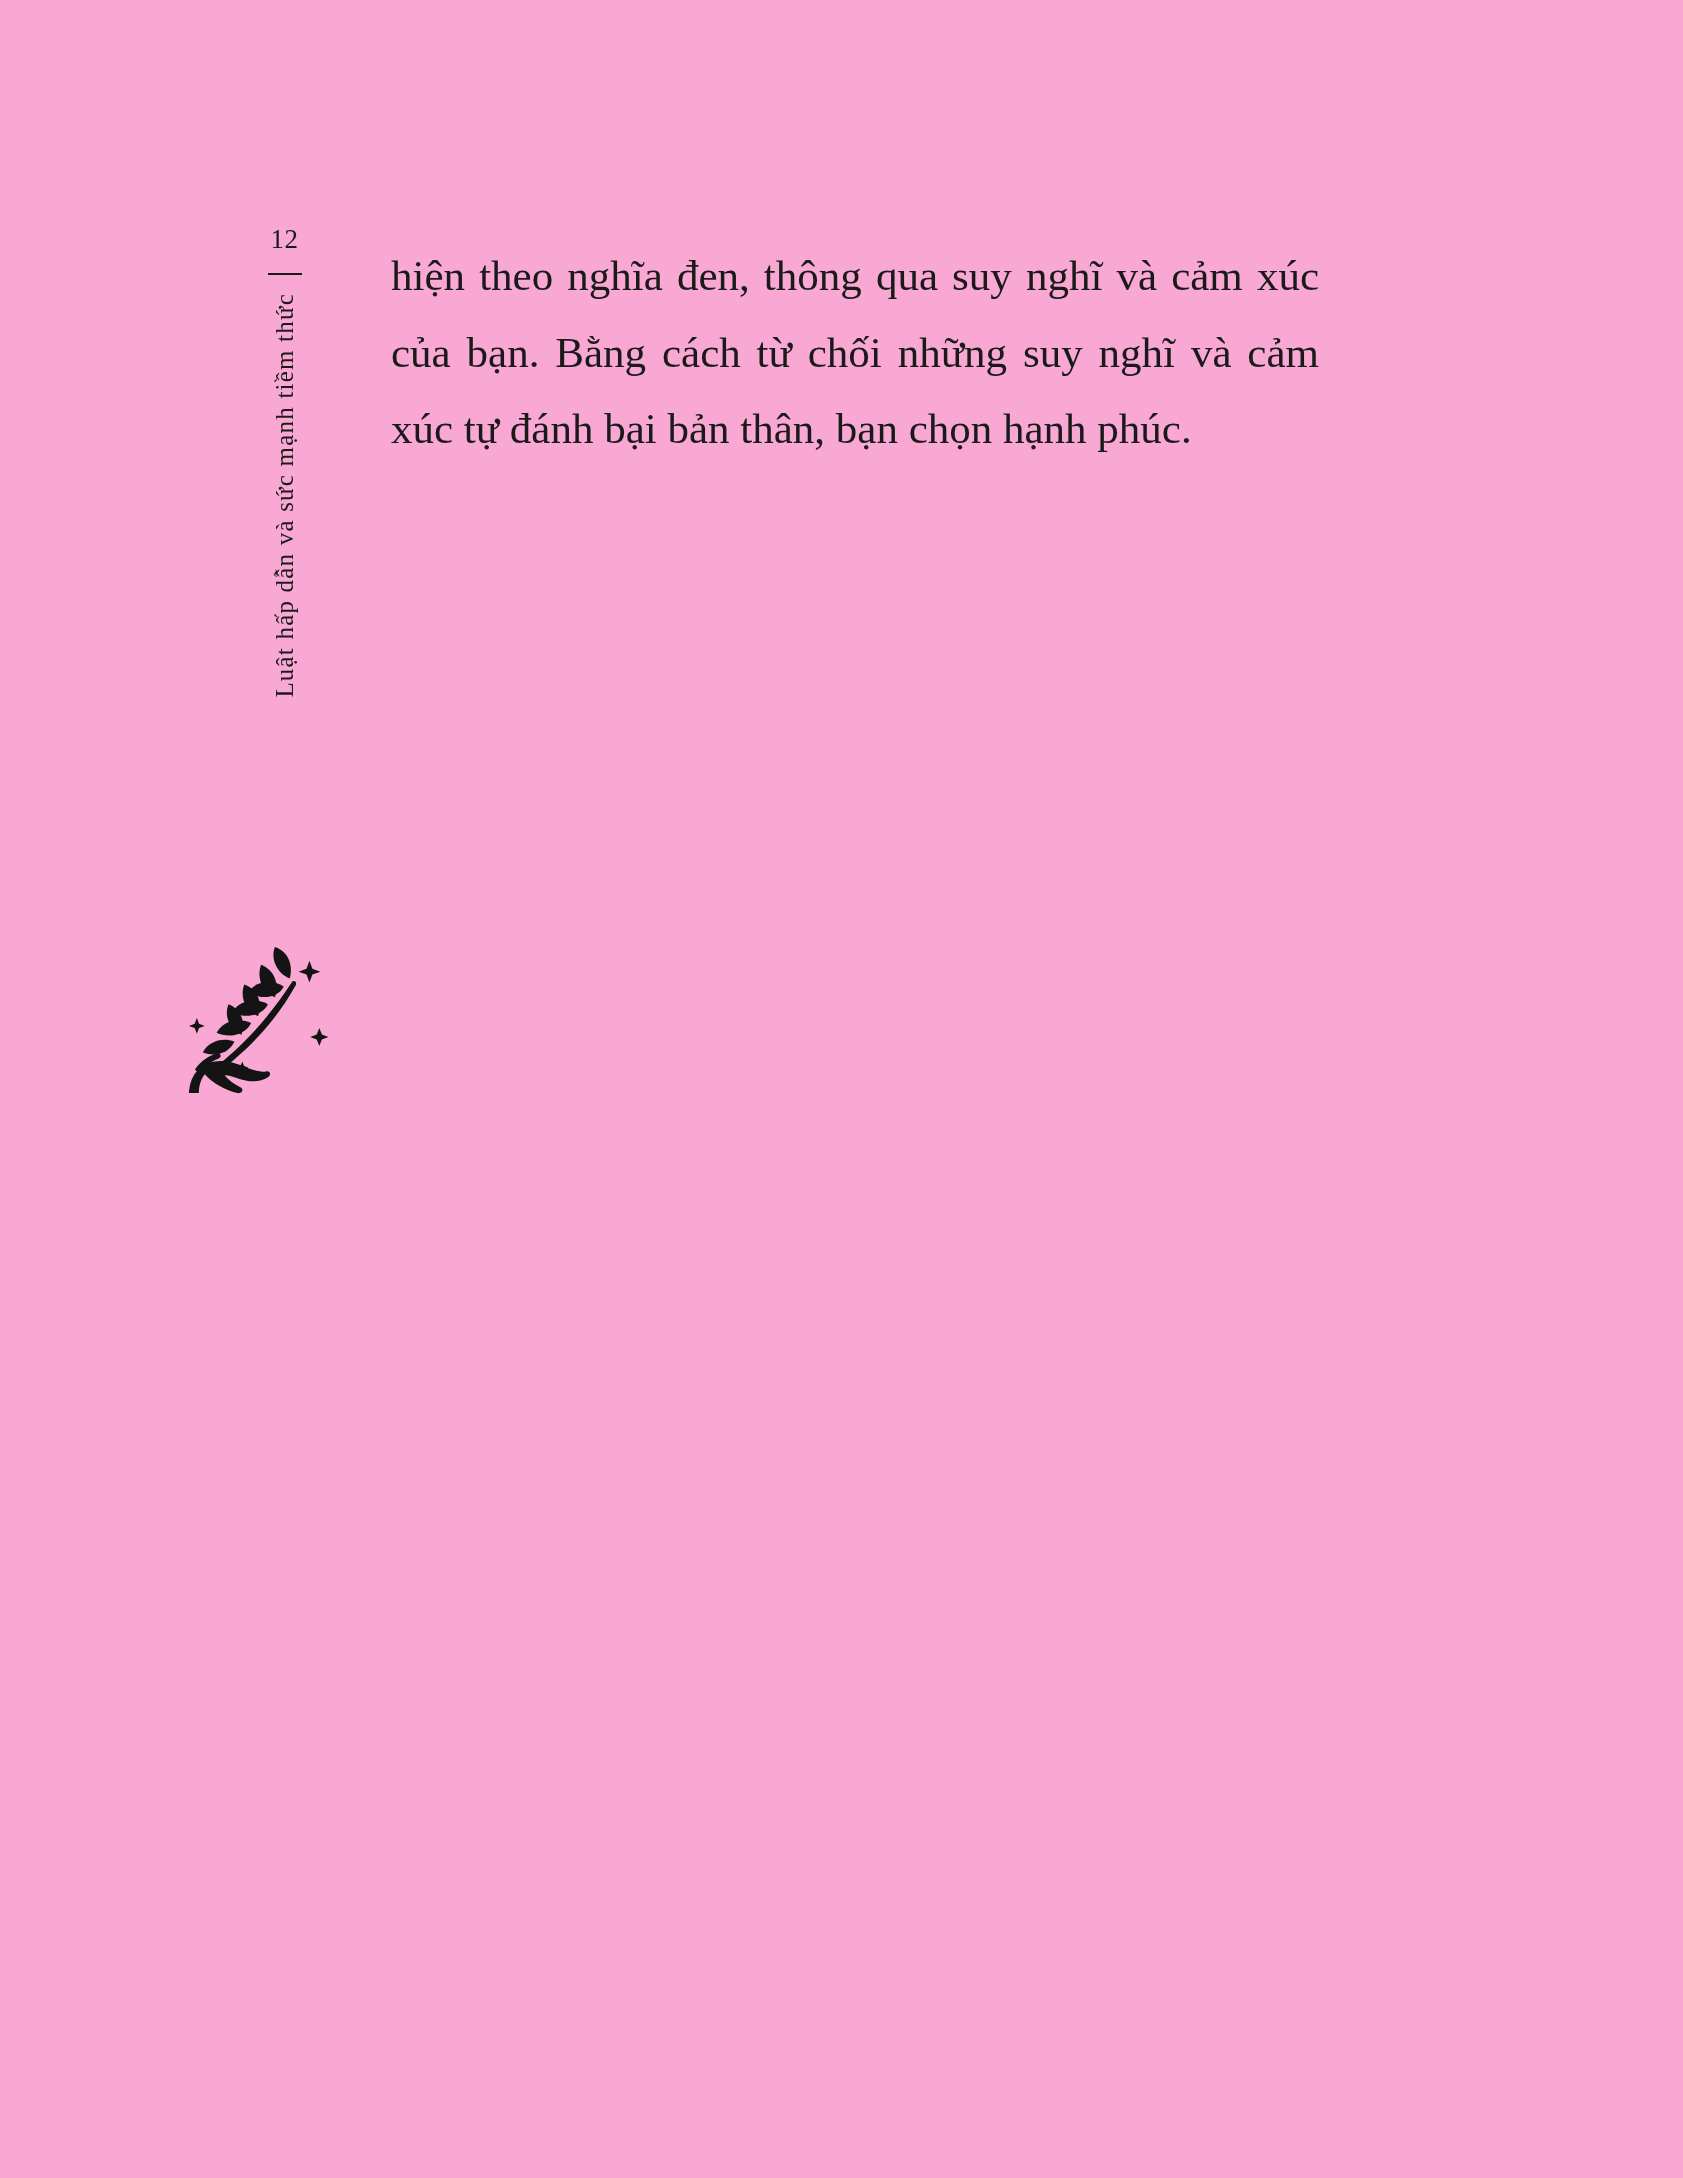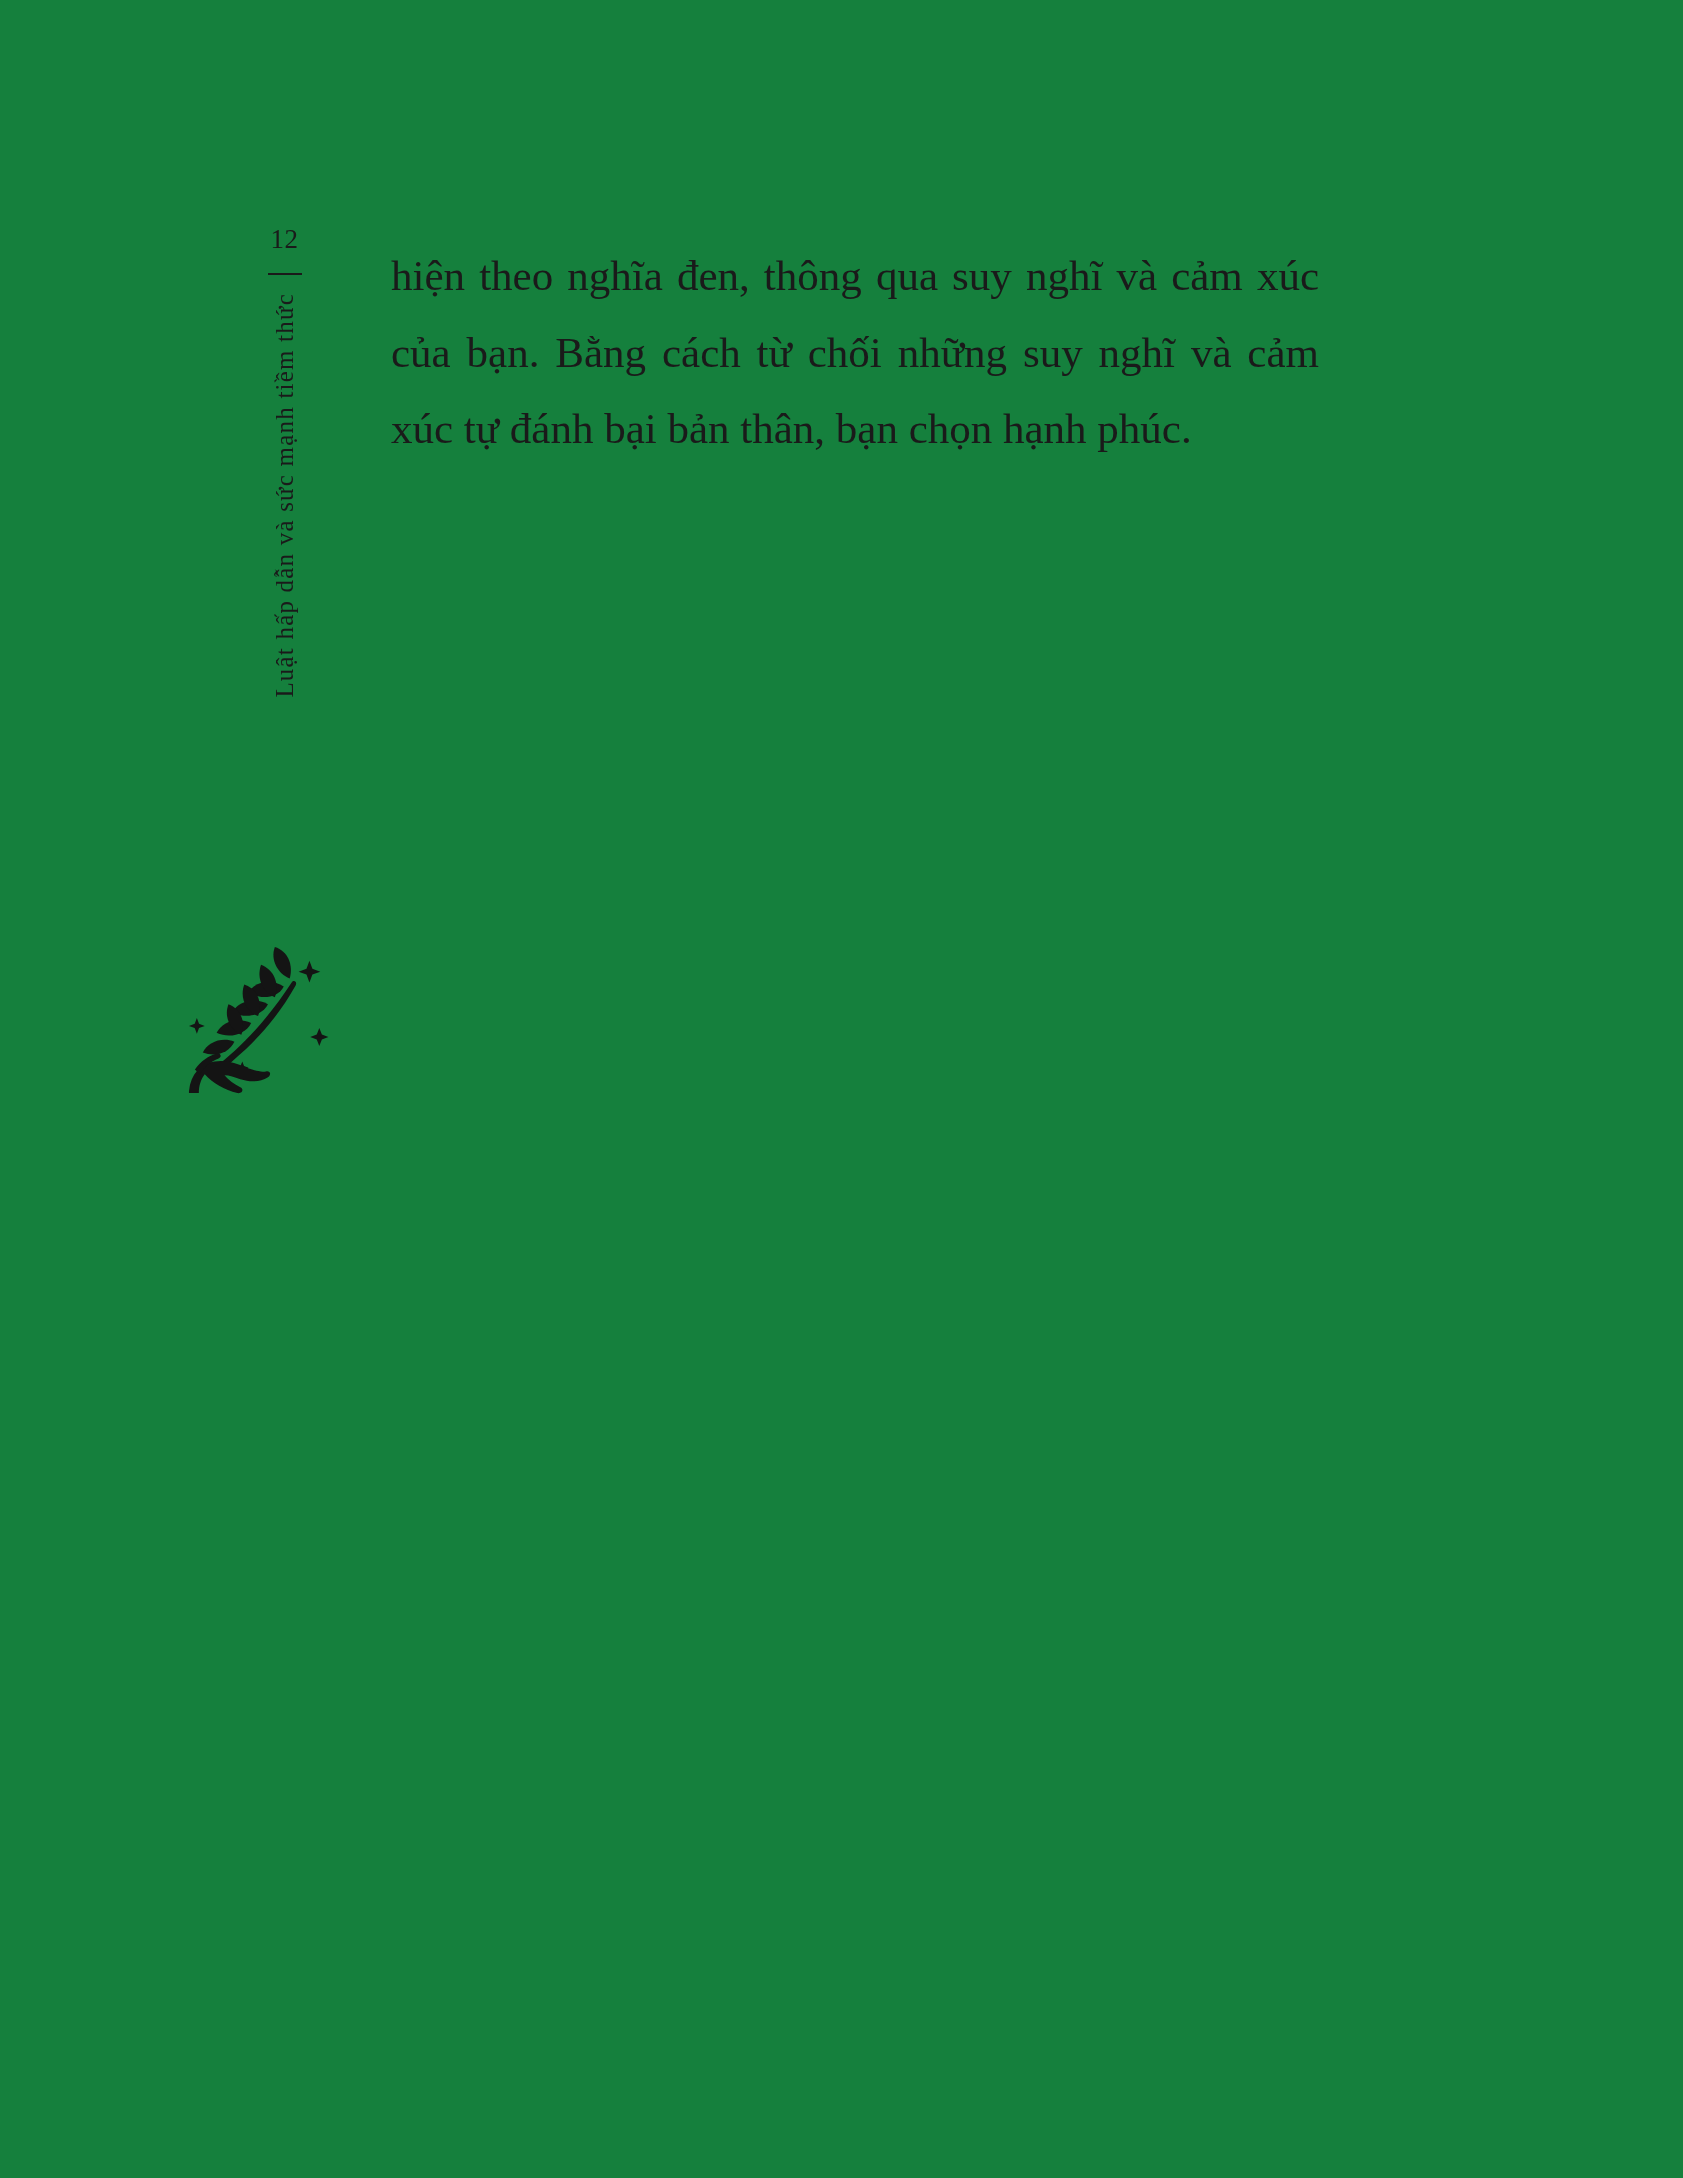--- a/index.html
+++ b/index.html
@@ -13,21 +13,21 @@
     height: 2178px;
     position: relative;
     font-family: "Liberation Serif", "DejaVu Serif", serif;
     color: #1a1a1a;
     overflow: hidden;
   }
 
   .page {
     position: absolute;
     inset: 0;
-    background: #15803d;
+    background: #f9a8d4;
   }
 
   
   .folio-block {
     position: absolute;
     left: 255px;
     top: 226px;
     width: 59px;
     display: flex;
     flex-direction: column;

